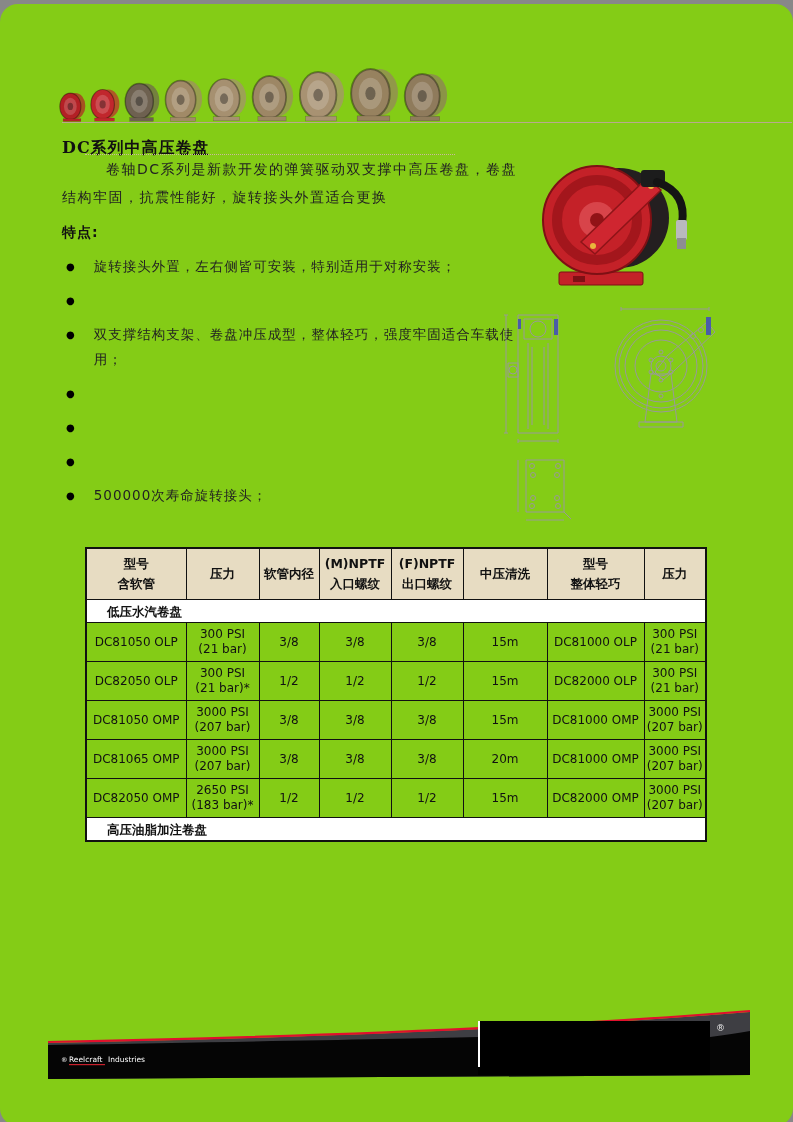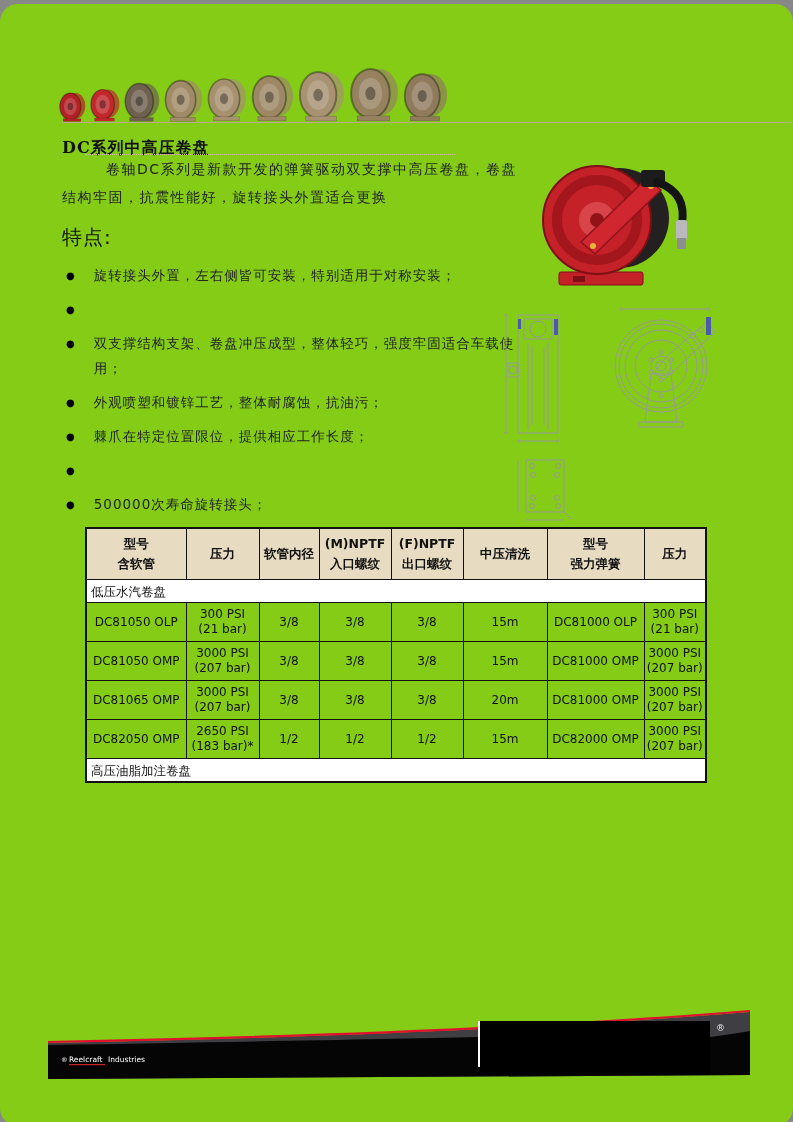--- a/index.html
+++ b/index.html
@@ -16,40 +16,40 @@
   .doc-title{position:absolute;left:62px;top:123px;font-family:"DejaVu Serif","Liberation Serif",serif;
     font-weight:bold;font-size:16px;letter-spacing:1px;color:#111;}
   .dotted-line{position:absolute;left:85px;top:150px;width:370px;height:0;
     border-top:1px dotted #cbb89d;}
 
   
   .body-text{position:absolute;left:62px;top:151px;width:468px;}
   .body-text p{margin:0;font-size:14px;line-height:28px;letter-spacing:1.5px;color:#222;}
   .body-text p.indent{text-indent:44px;}
   .body-text p + p{margin-top:5px;}
-  .features-heading{margin-top:13px;font-weight:normal;font-size:20px;letter-spacing:1px;color:#111;}
+  .features-heading{margin-top:13px;font-weight:bold;font-size:14px;letter-spacing:1px;color:#111;}
   .features{list-style:none;margin:12px 0 0 0;padding:0;}
   .features li{display:flex;gap:18px;margin:0 0 9px 4px;font-size:13.5px;line-height:25px;letter-spacing:1px;color:#222;}
   .features .bullet{flex:0 0 auto;font-size:10px;line-height:25px;color:#000;}
 
   
   .product-photo{position:absolute;left:537px;top:154px;}
   .drawing-side{position:absolute;left:502px;top:303px;}
   .drawing-front{position:absolute;left:613px;top:300px;}
   .drawing-base{position:absolute;left:514px;top:450px;}
   .drawing svg *{vector-effect:non-scaling-stroke;}
 
   
-  .spec-wrap{position:absolute;left:85px;top:523px;}
+  .spec-wrap{position:absolute;left:85px;top:543px;}
   table.spec{border-collapse:collapse;table-layout:fixed;width:620px;
     border:2px solid #111;}
   table.spec th,table.spec td{border:1.5px solid #111;padding:1px 2px;text-align:center;vertical-align:middle;}
   table.spec th{background:var(--thead-bg,#e7dcc2);font-size:12.5px;font-weight:bold;height:48px;line-height:20px;color:#111;}
   table.spec td{font-size:12px;line-height:15px;color:#111;white-space:pre-line;height:36px;}
-  table.spec tr.section td{text-align:left;font-weight:normal;font-size:12.5px;height:20px;padding-left:4px;background:#fff;}
+  table.spec tr.section td{text-align:left;font-weight:bold;font-size:12.5px;height:20px;padding-left:20px;background:#fff;}
 
   
   .footer{position:absolute;left:48px;top:1003px;width:702px;height:75px;}
 </style>
 </head>
 <body>
 
 <div class="page" style="--thead-bg: #e7dcc2;">
 
   <div class="product-strip" id="product-strip">
@@ -151,25 +151,23 @@
         </li>
         <li>
           <span class="bullet">●</span>
         </li>
         <li>
           <span class="bullet">●</span>
           <span>双支撑结构支架、卷盘冲压成型，整体轻巧，强度牢固适合车载使用；</span>
         </li>
         <li>
           <span class="bullet">●</span>
-          <span>外观喷塑和镀锌工艺，整体耐腐蚀，抗油污；</span>
-        </li>
-        <li>
-          <span class="bullet">●</span>
-          <span>棘爪在特定位置限位，提供相应工作长度；</span>
+        </li>
+        <li>
+          <span class="bullet">●</span>
         </li>
         <li>
           <span class="bullet">●</span>
         </li>
         <li>
           <span class="bullet">●</span>
           <span>500000次寿命旋转接头；</span>
         </li>
       </ul>
   </div>
@@ -289,38 +287,50 @@
             </th>
             <th>
               <div>(F)NPTF</div>
               <div>出口螺纹</div>
             </th>
             <th>
               <div>中压清洗</div>
             </th>
             <th>
               <div>型号</div>
-              <div>强力弹簧</div>
+              <div>整体轻巧</div>
             </th>
             <th>
               <div>压力</div>
             </th>
           </tr>
           <tr class="section">
             <td colspan="8">低压水汽卷盘</td>
           </tr>
           <tr>
             <td>DC81050 OLP</td>
             <td>300 PSI
 (21 bar)</td>
             <td>3/8</td>
             <td>3/8</td>
             <td>3/8</td>
             <td>15m</td>
             <td>DC81000 OLP</td>
+            <td>300 PSI
+(21 bar)</td>
+          </tr>
+          <tr>
+            <td>DC82050 OLP</td>
+            <td>300 PSI
+(21 bar)*</td>
+            <td>1/2</td>
+            <td>1/2</td>
+            <td>1/2</td>
+            <td>15m</td>
+            <td>DC82000 OLP</td>
             <td>300 PSI
 (21 bar)</td>
           </tr>
           <tr>
             <td>DC81050 OMP</td>
             <td>3000 PSI
 (207 bar)</td>
             <td>3/8</td>
             <td>3/8</td>
             <td>3/8</td>

